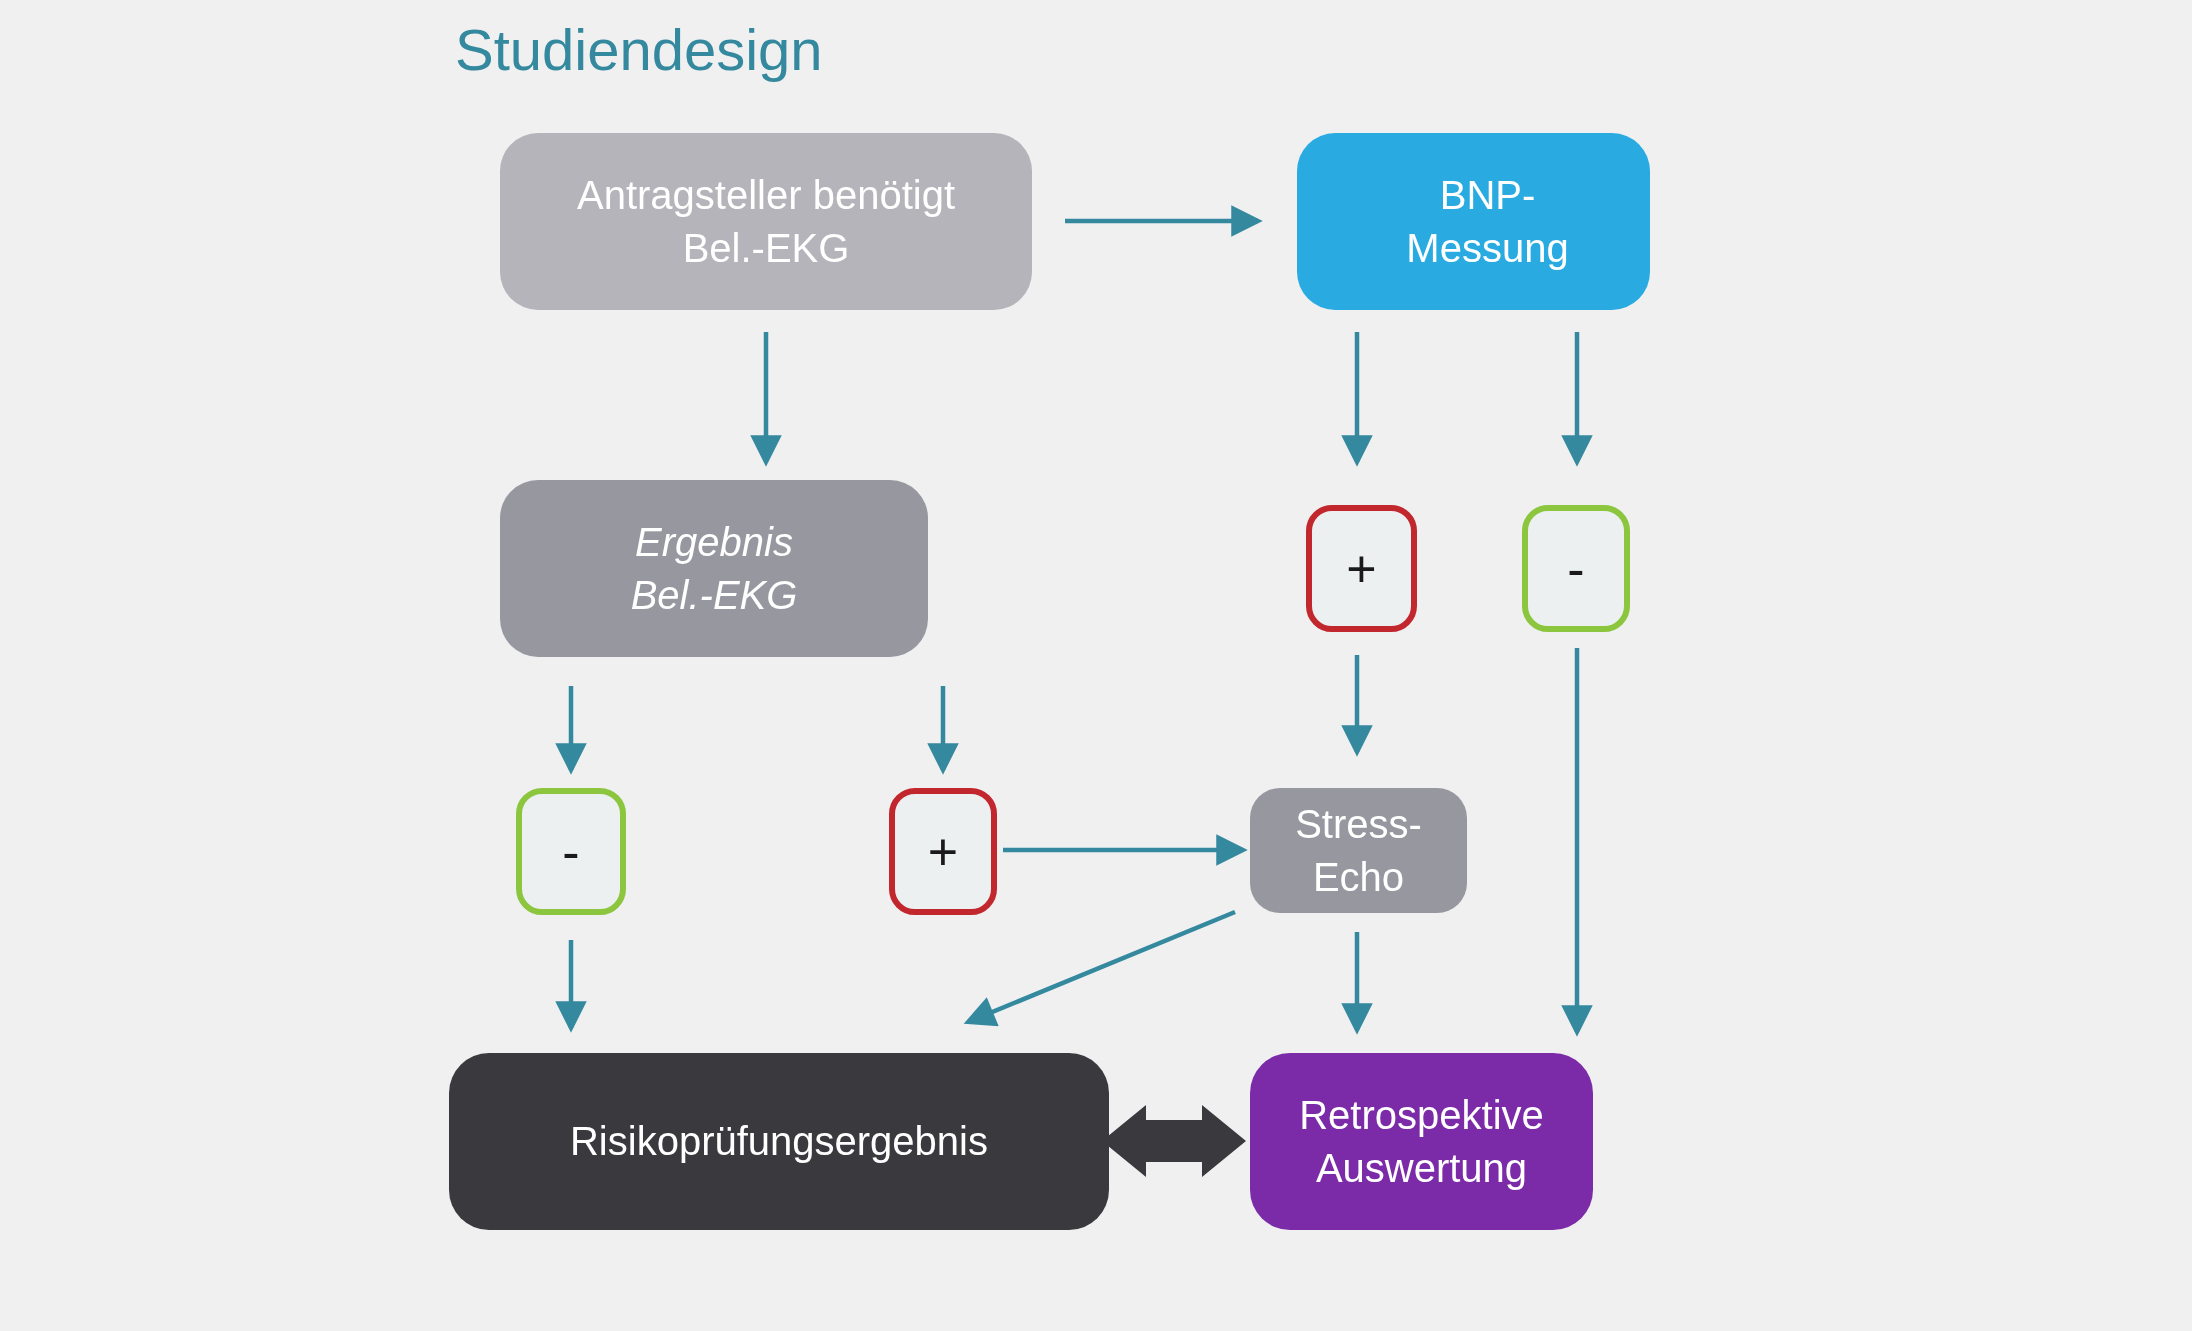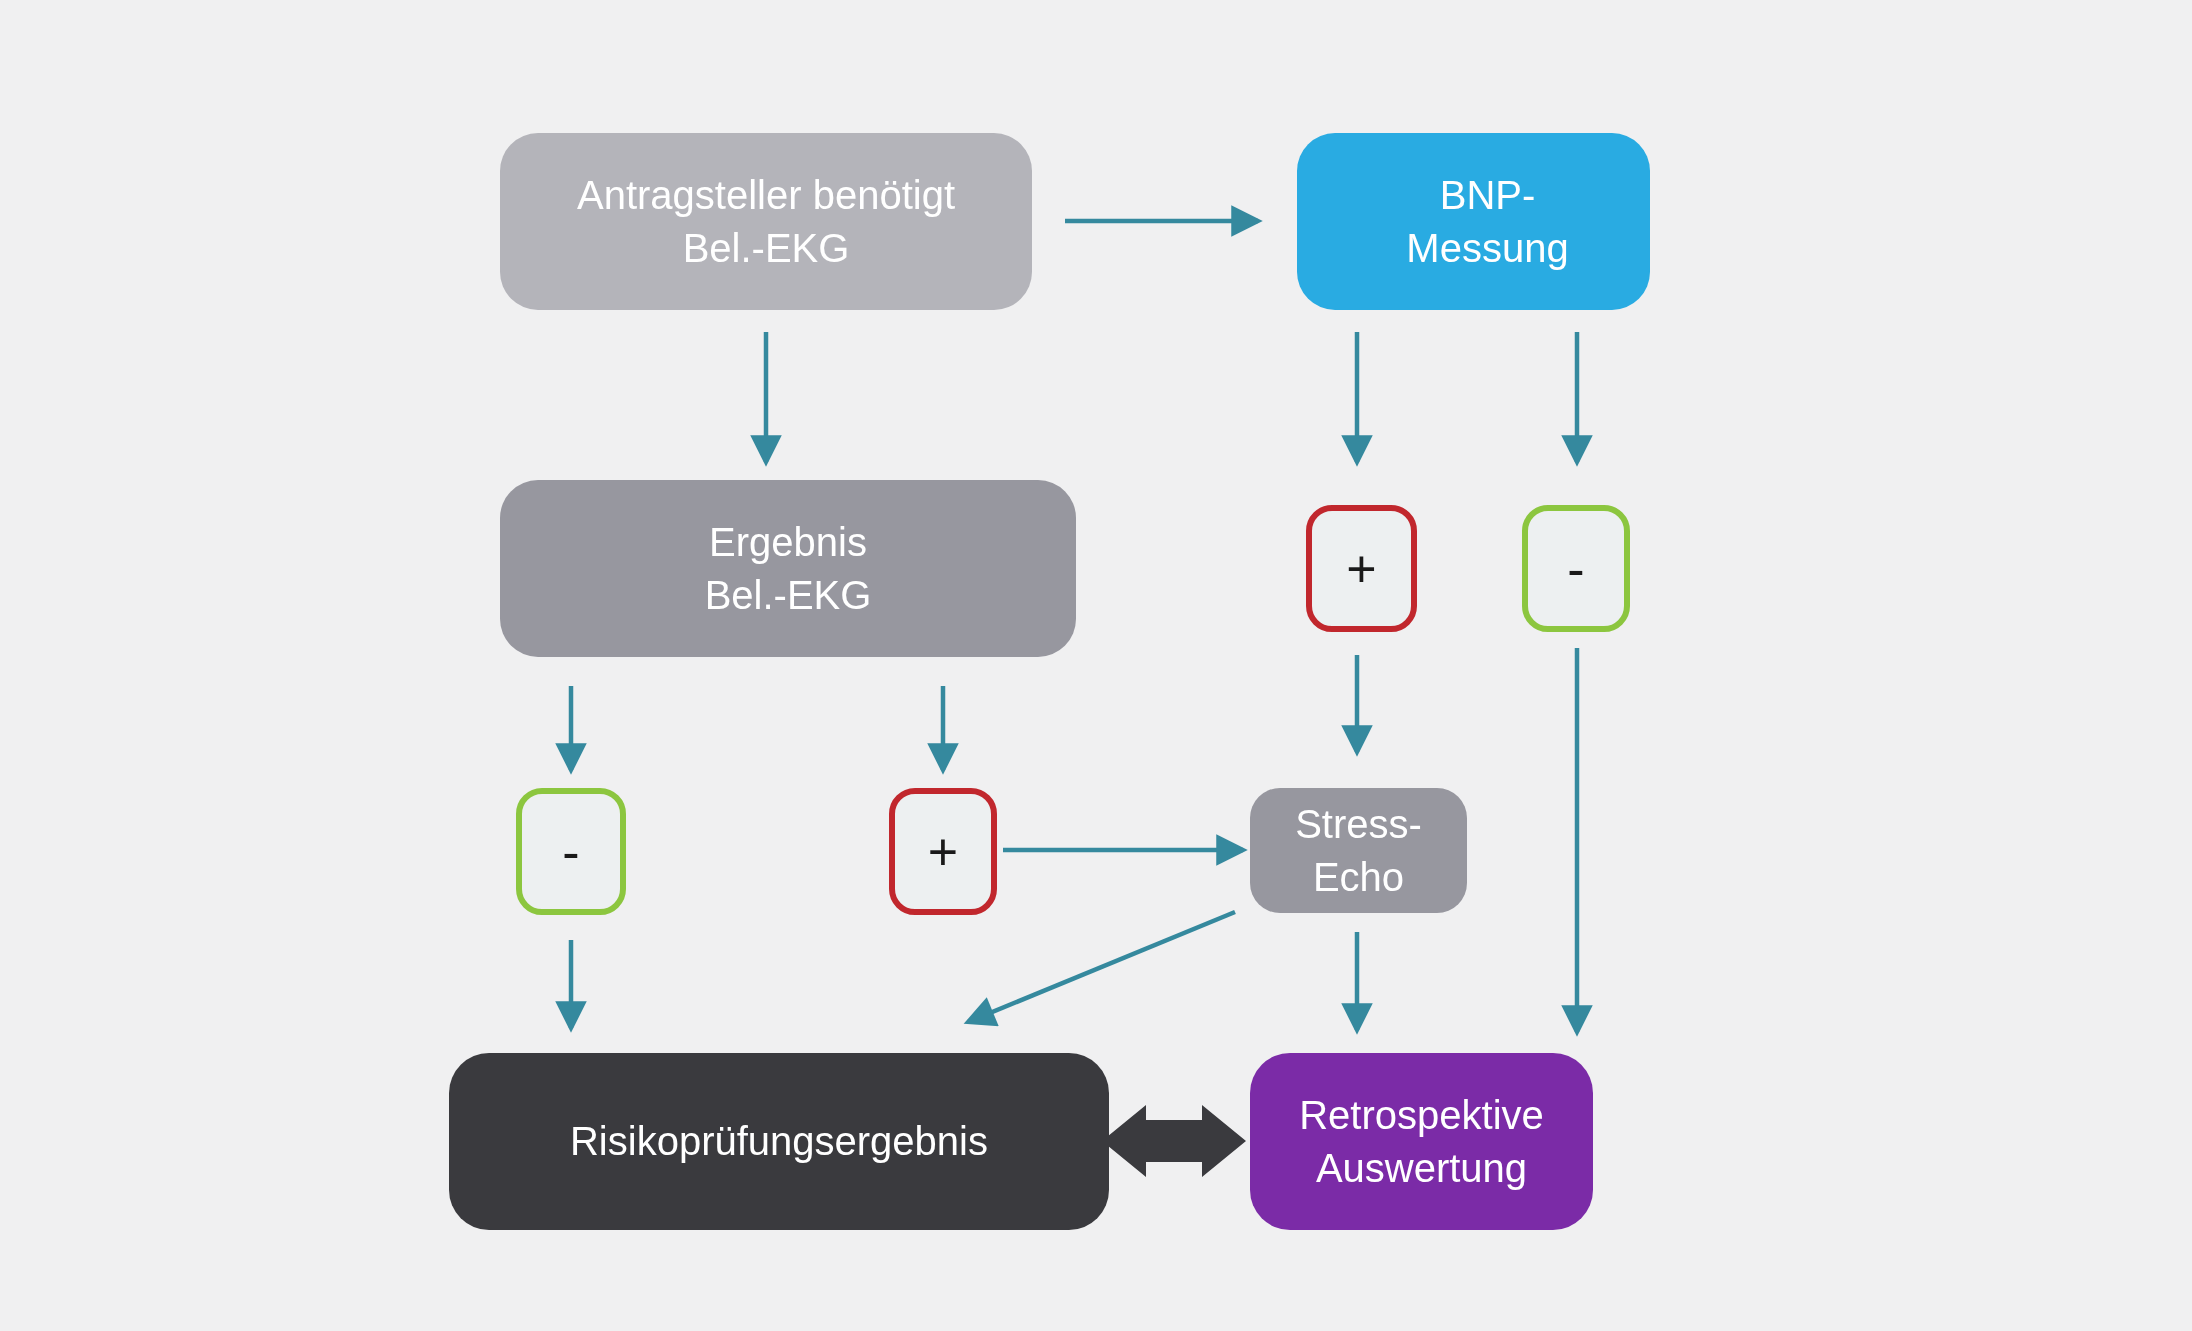--- a/index.html
+++ b/index.html
@@ -83,32 +83,33 @@
     <line class="arrow" x1="1357" y1="655" x2="1357" y2="752"></line>
     <line class="arrow" x1="1003" y1="850" x2="1243" y2="850"></line>
     <line class="arrow" x1="1577" y1="648" x2="1577" y2="1032"></line>
     <line class="arrow" x1="571" y1="940" x2="571" y2="1028"></line>
     <line class="arrow" x1="1357" y1="932" x2="1357" y2="1030"></line>
     <line class="arrow" x1="1235" y1="912" x2="968" y2="1022"></line>
 
     <polygon class="double-arrow" points="1102,1141 1146,1105 1146,1120 1202,1120 1202,1105 1246,1141 1202,1177 1202,1162 1146,1162 1146,1177"></polygon>
   </svg>
 
+  <div class="title">Studiendesign</div>
 
   <div class="node" style="left: 500px; top: 133px; width: 532px; height: 177px; background-color: rgb(180, 180, 186);">
     <span>Antragsteller benötigt</span>
     <span>Bel.-EKG</span>
   </div>
 
   <div class="node" style="left: 1297px; top: 133px; width: 325px; height: 177px; background-color: rgb(41, 171, 226); padding-left: 28px;">
     <span>BNP-</span>
     <span>Messung</span>
   </div>
 
-  <div class="node" style="left: 500px; top: 480px; width: 576px; height: 177px; background-color: rgb(151, 151, 159);">
+  <div class="node" style="left: 500px; top: 480px; width: 428px; height: 177px; background-color: rgb(151, 151, 159); font-style: italic;">
     <span>Ergebnis</span>
     <span>Bel.-EKG</span>
   </div>
 
   <div class="node small" style="left: 1306px; top: 505px; width: 99px; height: 115px; border-color: rgb(193, 39, 45);">
     <span>+</span>
   </div>
 
   <div class="node small" style="left: 1522px; top: 505px; width: 96px; height: 115px; border-color: rgb(140, 198, 63);">
     <span>-</span>

